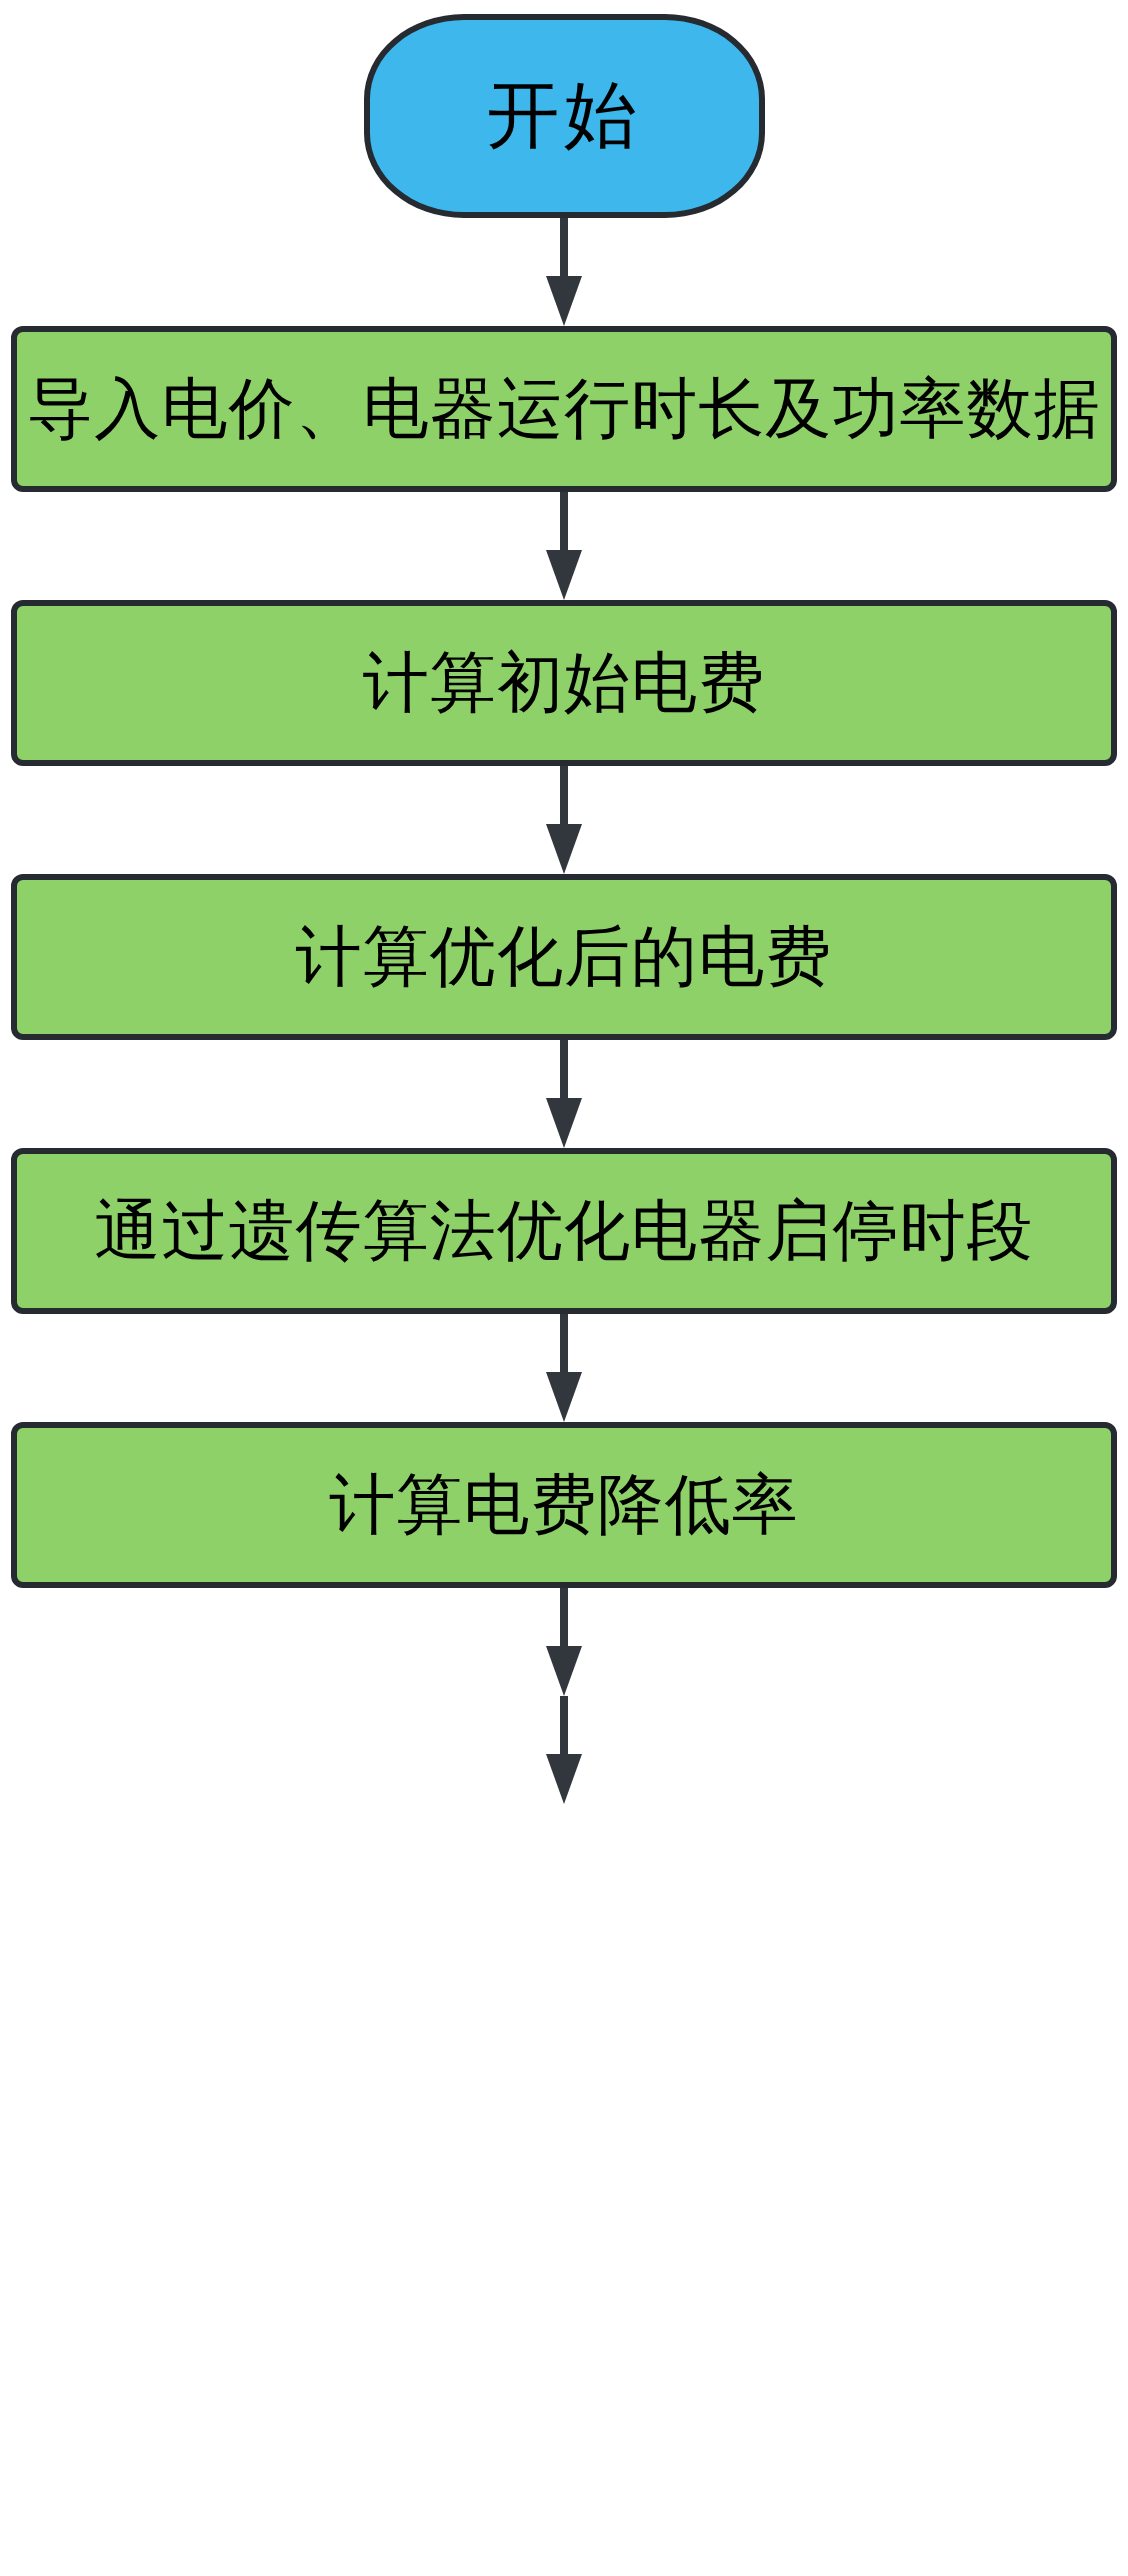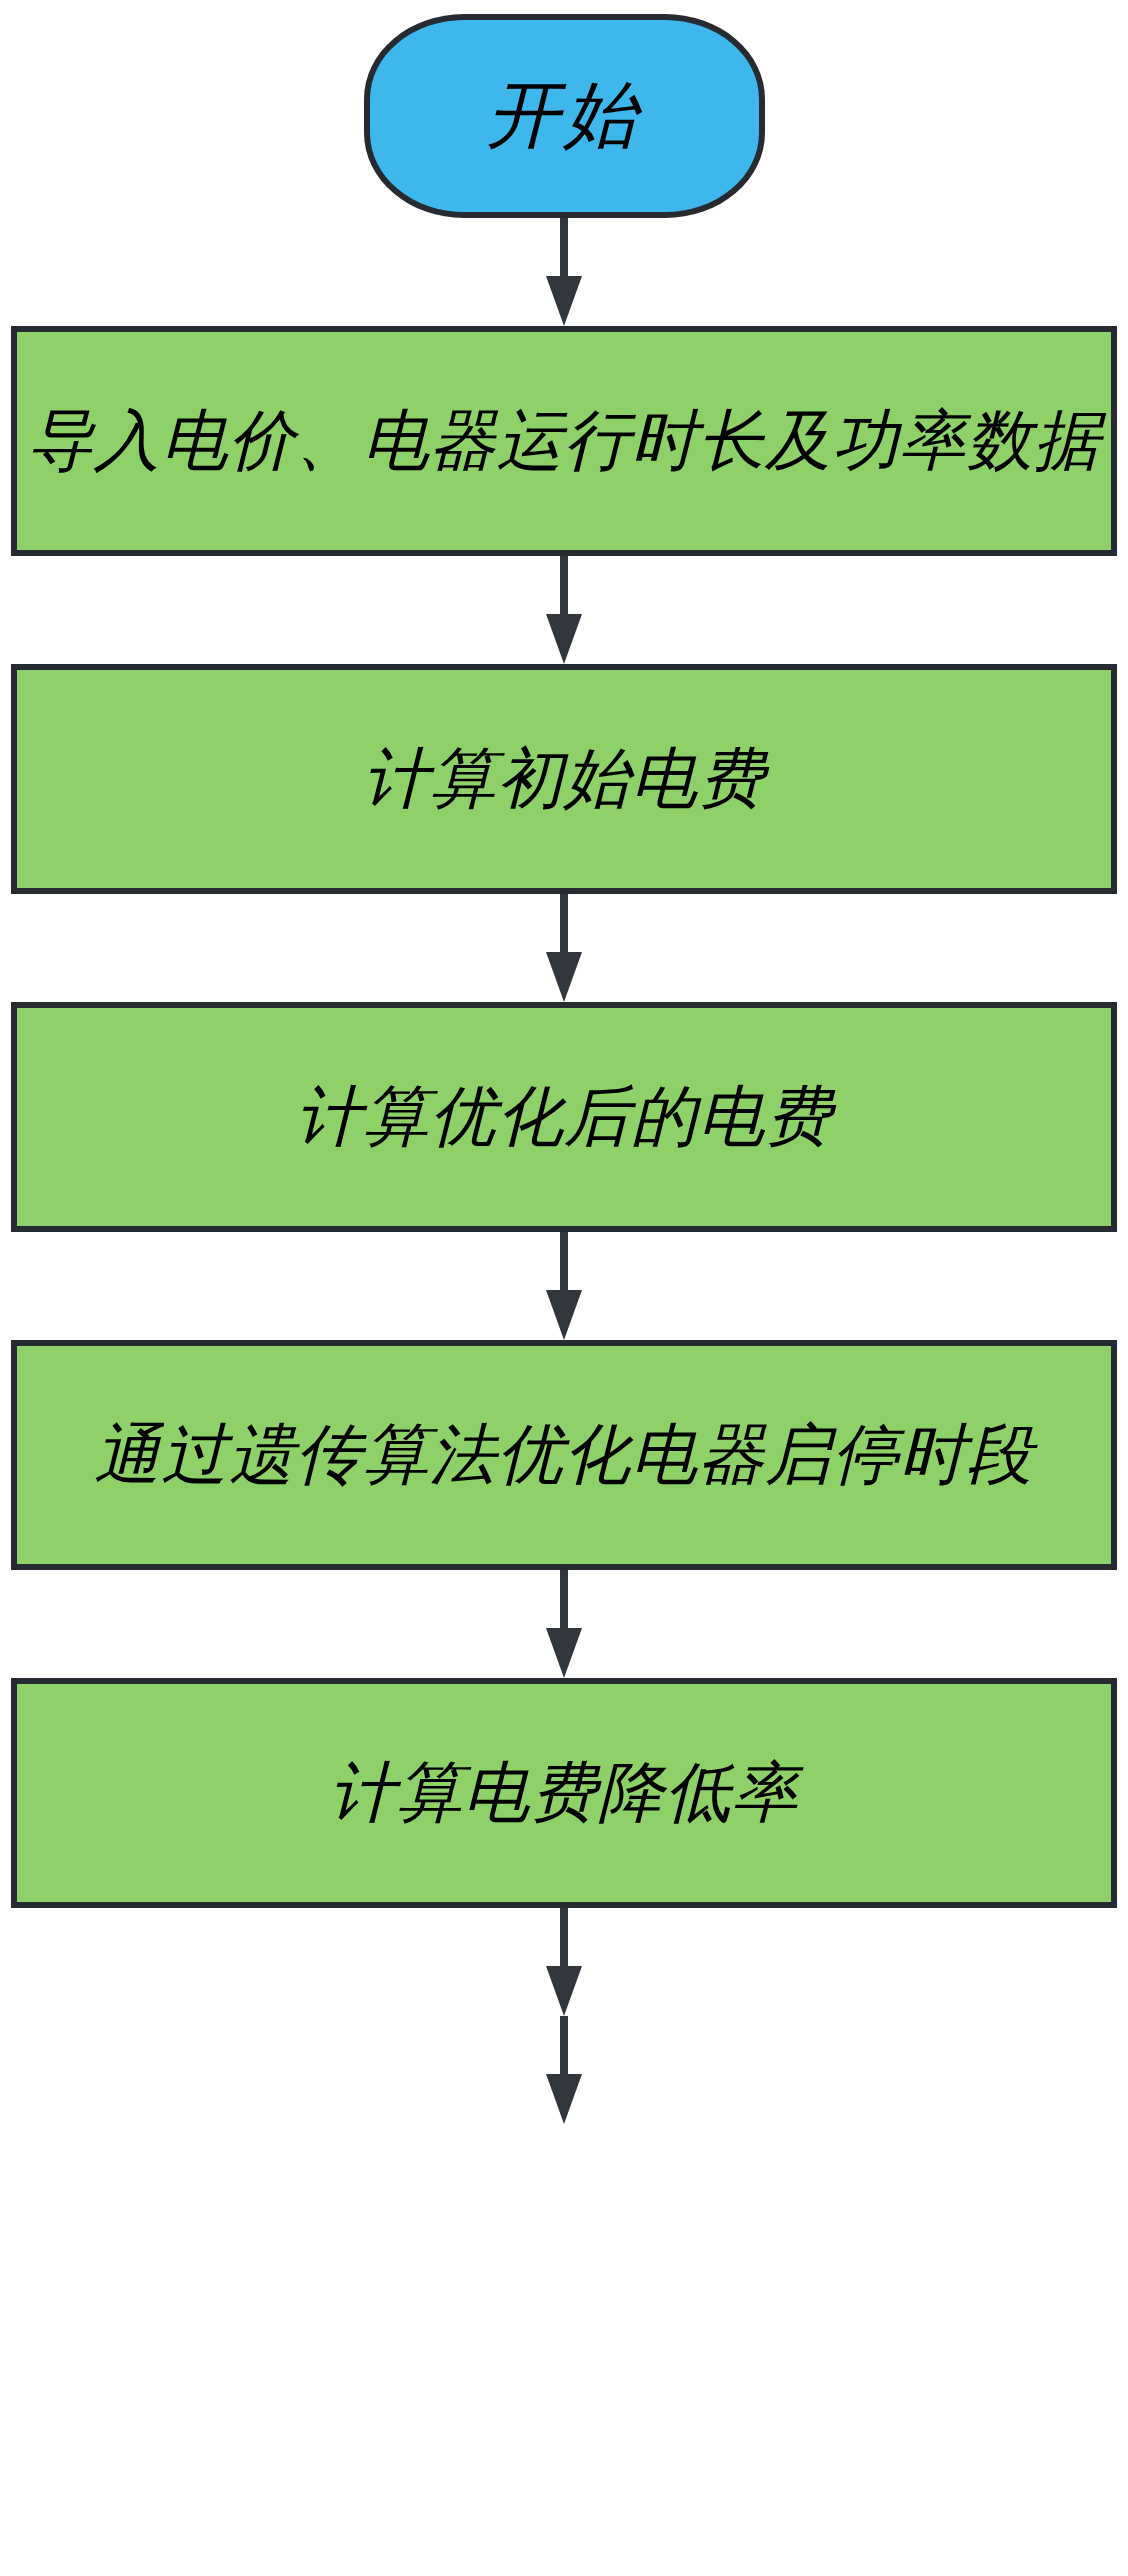--- a/index.html
+++ b/index.html
@@ -23,34 +23,33 @@
   }
   .node {
     flex: 0 0 auto;
     display: flex;
     align-items: center;
     justify-content: center;
     text-align: center;
     box-sizing: border-box;
     border: 6.3px solid var(--border, #262b31);
     line-height: 1.1;
-    font-style: italic;
   }
   .terminator {
     width: 401px;
     height: 204px;
     border-radius: 100px / 85px;
     background: var(--terminator-fill, #3eb8ec);
     font-size: 73px;
     letter-spacing: 4.6px;
   }
   .process {
     width: 1106px;
-    height: 230px;
-    border-radius: 0;
+    height: 166px;
+    border-radius: 12px;
     background: var(--process-fill, #8ed168);
     font-size: 66px;
     letter-spacing: 1.1px;
   }
   .arrow {
     flex: 0 0 auto;
     height: 108px;
     display: flex;
     flex-direction: column;
     align-items: center;

